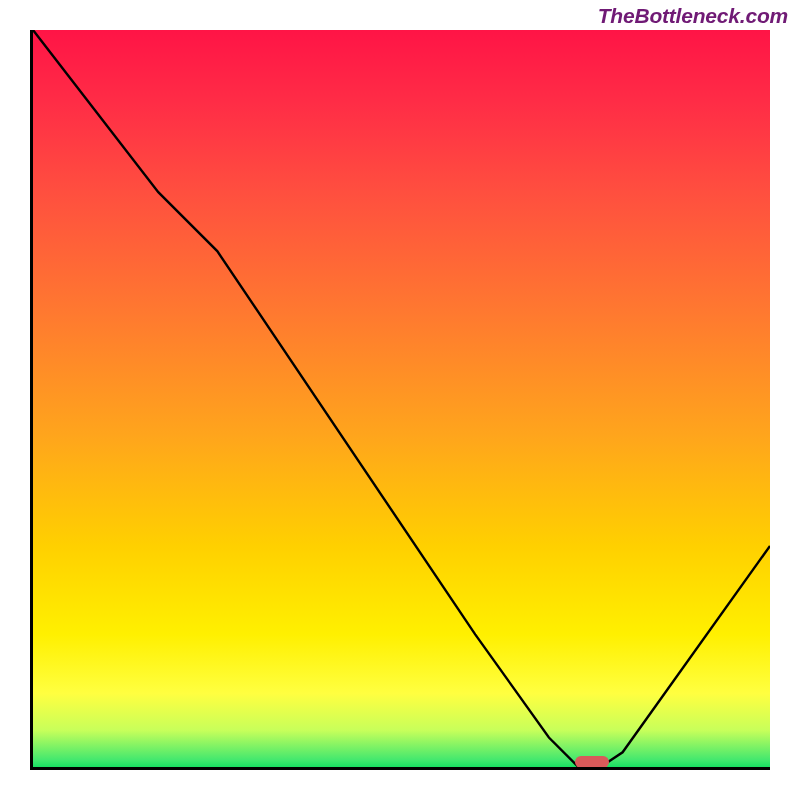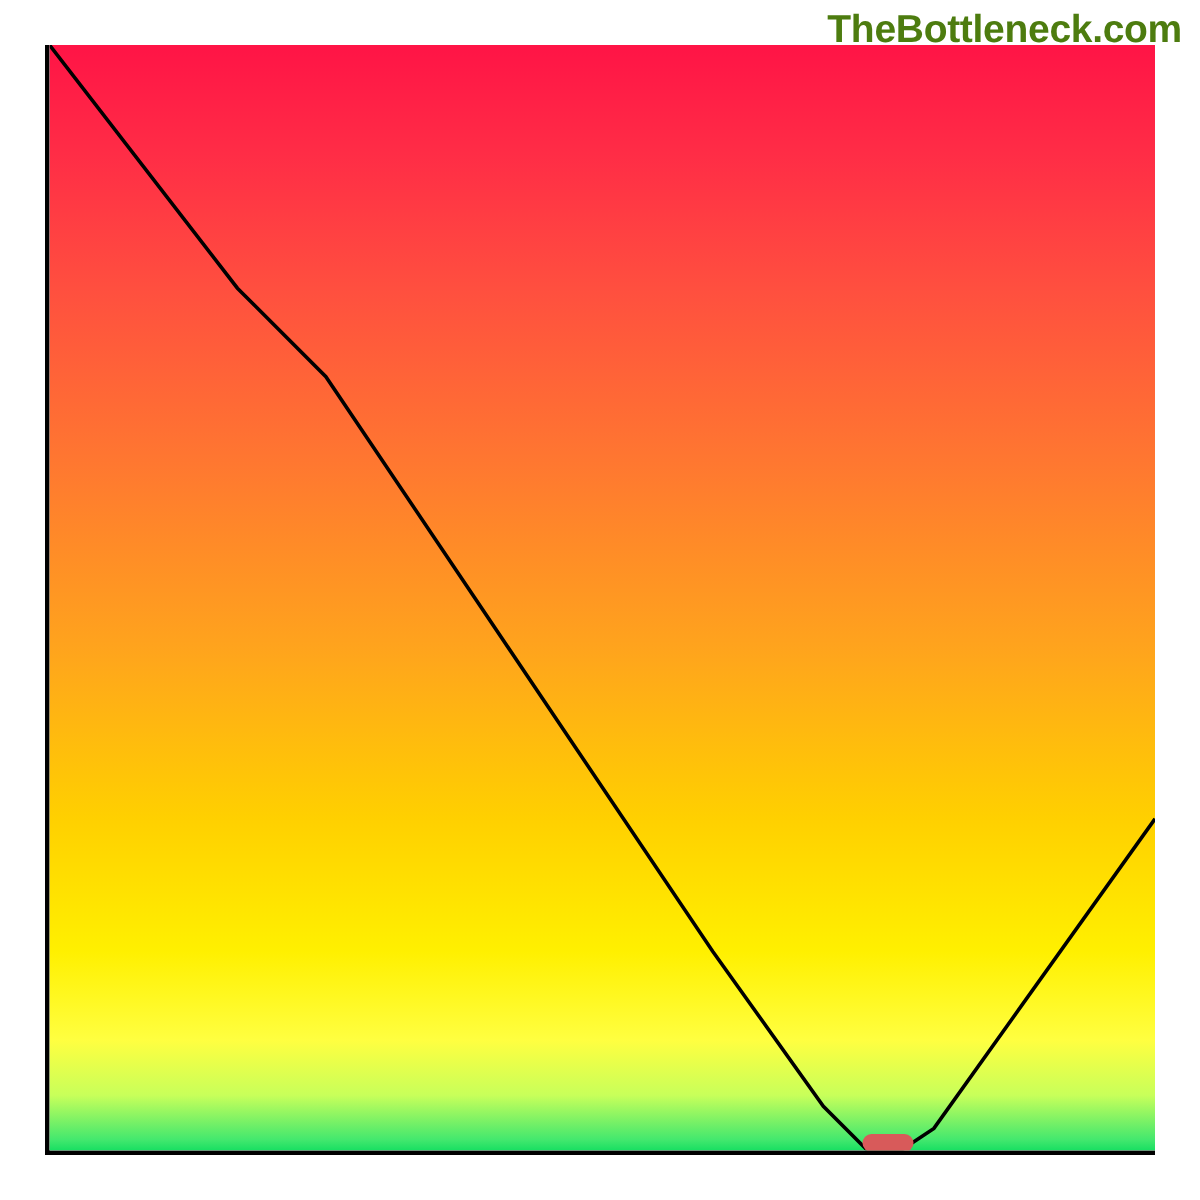--- a/index.html
+++ b/index.html
@@ -13,26 +13,27 @@
   }
   .chart-wrap {
     position: relative;
     width: 800px;
     height: 800px;
   }
   .watermark {
     position: absolute;
     top: 4px;
     right: 12px;
-    font-size: 26px;
+    font-size: 21px;
     font-weight: 600;
-    color: #4d7c0f;
+    color: #701a75;
     letter-spacing: -0.2px;
     z-index: 10;
     user-select: none;
+    font-style: italic;
   }
   .plot-area {
     position: absolute;
     left: 30px;
     top: 30px;
     width: 740px;
     height: 740px;
     box-sizing: border-box;
     border-left: 3px solid #000;
     border-bottom: 3px solid #000;

